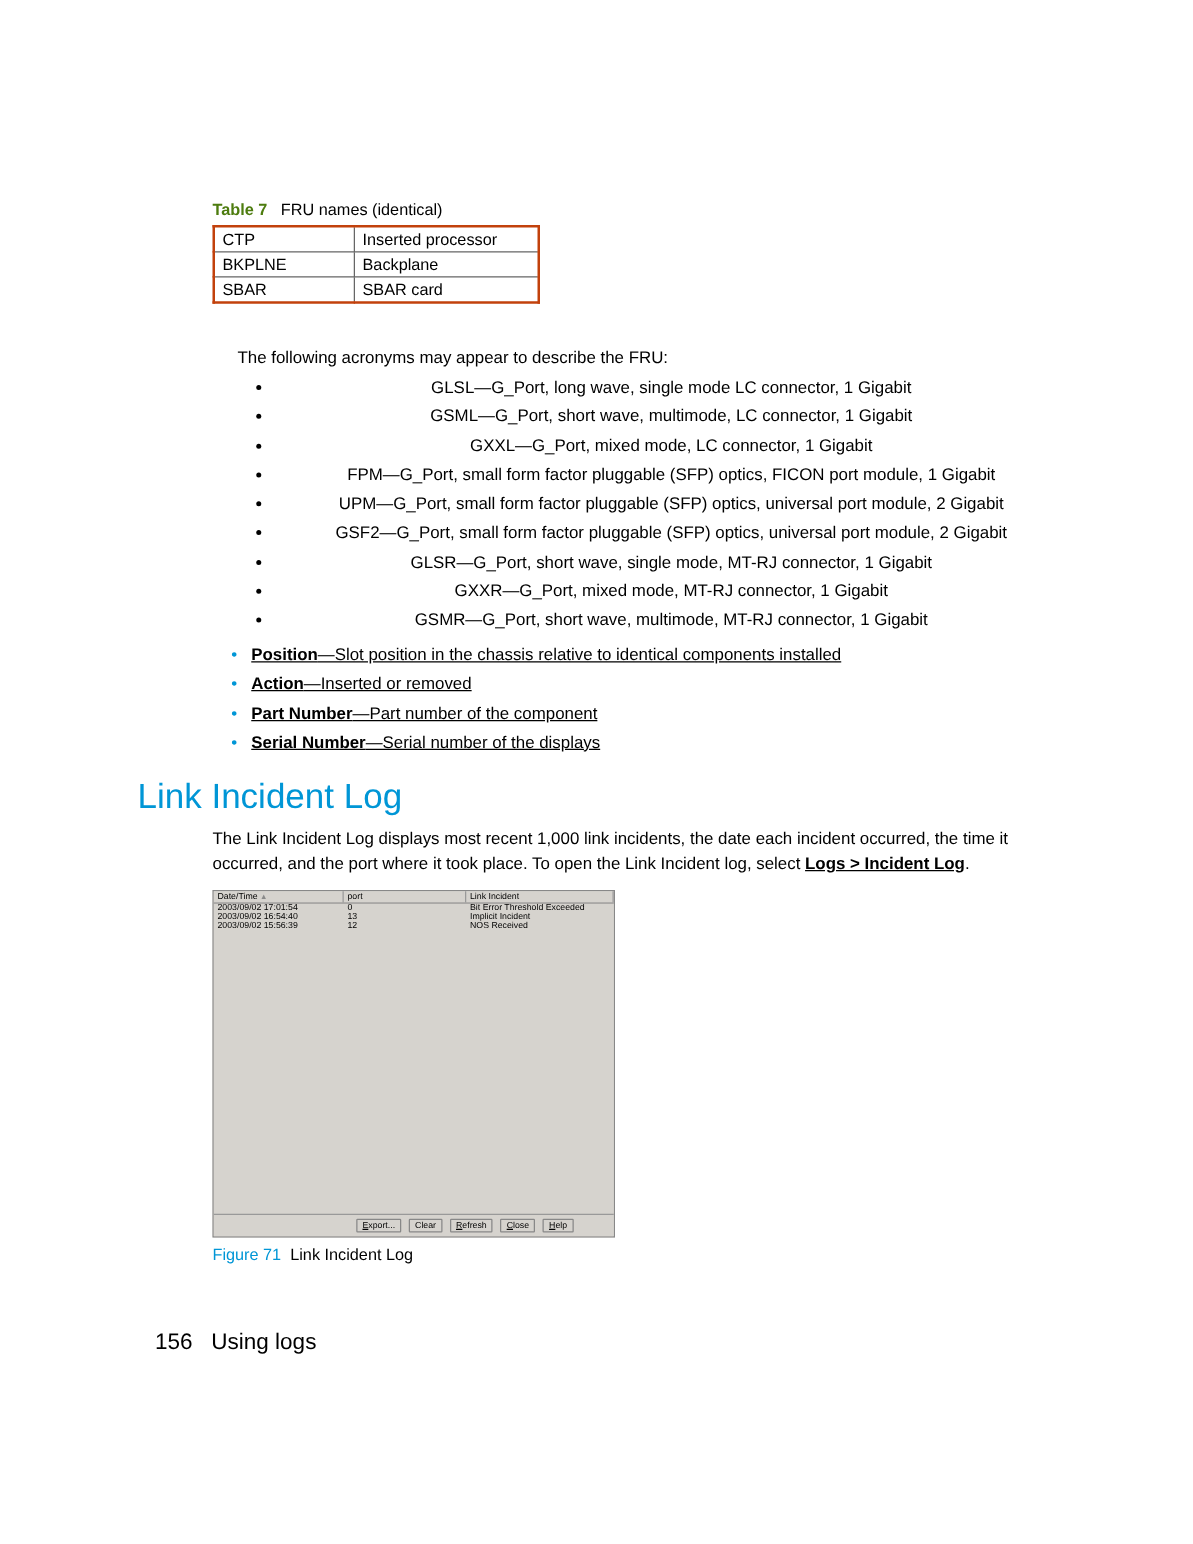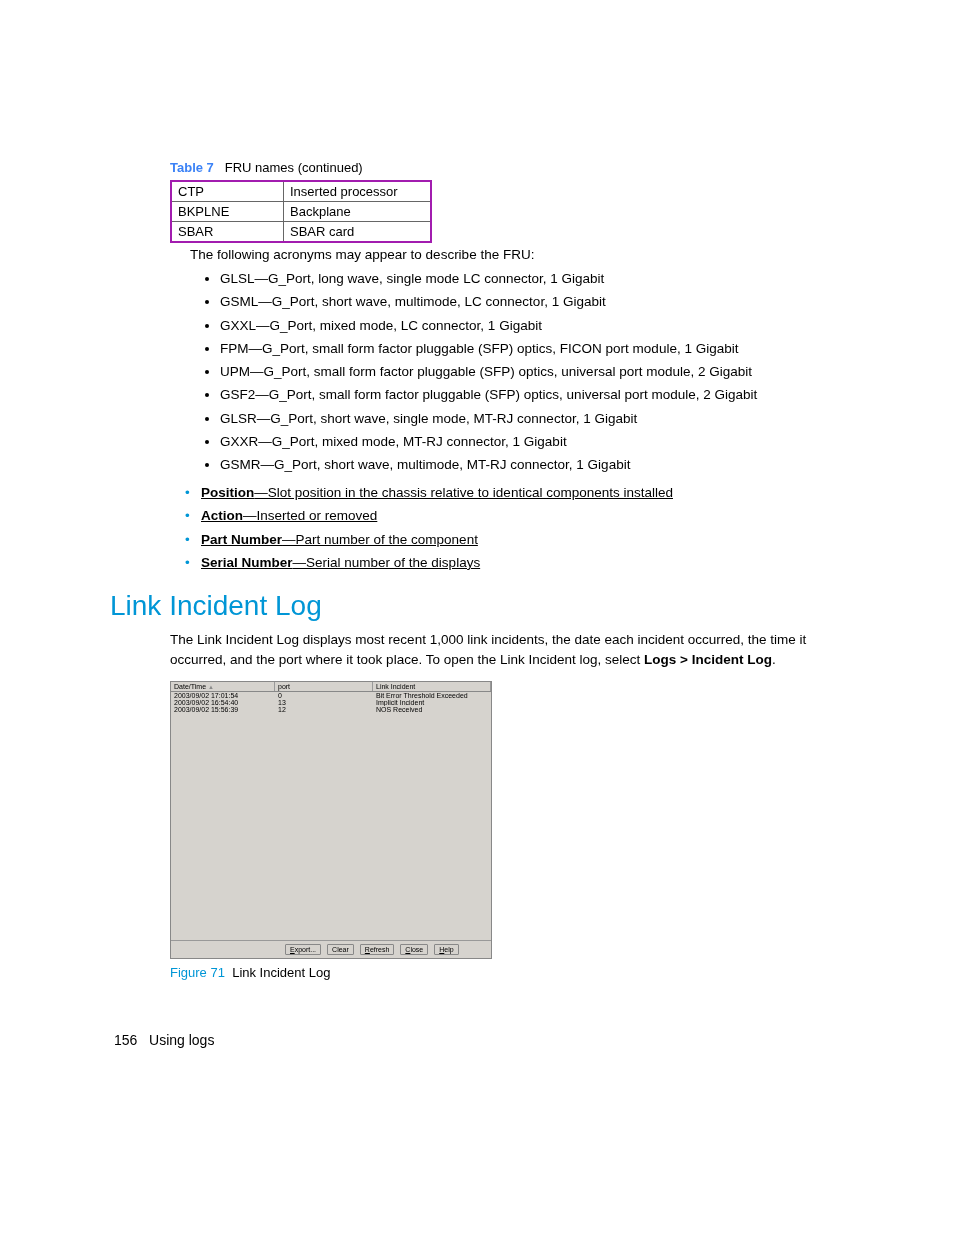--- a/index.html
+++ b/index.html
@@ -14,47 +14,48 @@
   .page {
     padding: 160px 100px 60px 110px;
     box-sizing: border-box;
   }
   .table-caption {
     font-size: 13px;
     margin-bottom: 5px;
     margin-left: 60px;
   }
   .table-caption .label {
-    color: #3b82f6;
+    color: #4d7c0f;
     font-weight: bold;
   }
   table.fru {
     border-collapse: collapse;
-    border: 2px solid #a21caf;
-    margin-left: 60px;
-    margin-bottom: 3px;
+    border: 2px solid #c2410c;
+    margin-left: 60px;
+    margin-bottom: 34px;
   }
   table.fru td {
     border: 1px solid #666;
     padding: 2px 10px 2px 6px;
     font-size: 13px;
   }
   table.fru td:first-child { width: 95px; }
   table.fru td:last-child { width: 130px; }
   .body-text {
     margin-left: 80px;
     font-size: 13.5px;
     line-height: 1.35;
     margin-bottom: 6px;
   }
   ul.inner {
     list-style-type: disc;
     margin: 4px 0 10px 0;
     padding-left: 110px;
     font-size: 13.5px;
+    text-align: center;
   }
   ul.inner li {
     margin-bottom: 5px;
     line-height: 1.35;
   }
   ul.outer {
     list-style: none;
     margin: 0 0 18px 0;
     padding-left: 75px;
     font-size: 13.5px;
@@ -82,21 +83,21 @@
     color: #0096d6;
     font-size: 28px;
     margin: 18px 0 8px 0;
   }
   .para {
     margin-left: 60px;
     font-size: 13.5px;
     line-height: 1.45;
     margin-bottom: 12px;
   }
-  .para b { font-weight: bold; }
+  .para b { font-weight: bold; text-decoration: underline; }
   .figure-wrap {
     margin-left: 60px;
     margin-bottom: 6px;
   }
   .log-window {
     width: 320px;
     border: 1px solid #888;
     font-size: 7px;
     background: #d6d3ce;
   }
@@ -148,37 +149,37 @@
   .figure-caption {
     font-size: 13px;
     margin-left: 60px;
     margin-top: 6px;
   }
   .figure-caption .label {
     color: #0096d6;
     font-weight: normal;
   }
   .page-footer {
-    font-size: 14px;
+    font-size: 18px;
     margin-top: 52px;
-    margin-left: 4px;
+    margin-left: 14px;
   }
   .sort-arrow {
     color: #8a8a8a;
     font-size: 6px;
   }
 </style>
 </head>
 <body>
 
 <div class="page">
 
   <div class="table-caption">
     <span class="label">Table 7</span>
-    &nbsp;&nbsp;<span>FRU names  (continued)</span>
+    &nbsp;&nbsp;<span>FRU names  (identical)</span>
   </div>
 
   <table class="fru">
     <tbody>
         <tr>
       <td>CTP</td>
       <td>Inserted processor</td>
     </tr>
     <tr>
       <td>BKPLNE</td>

